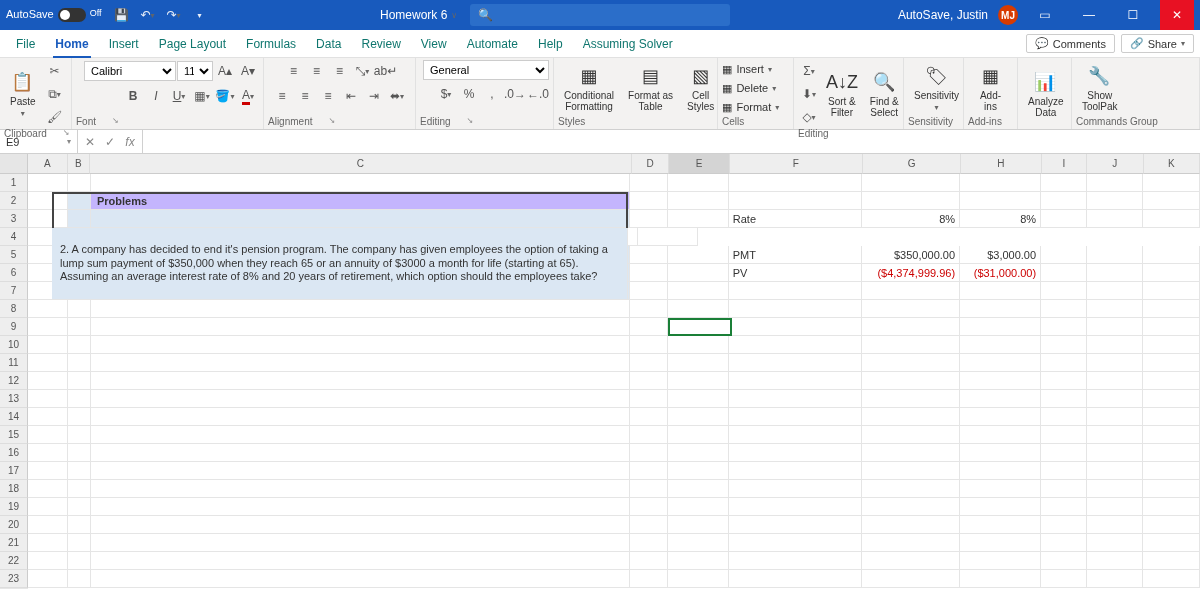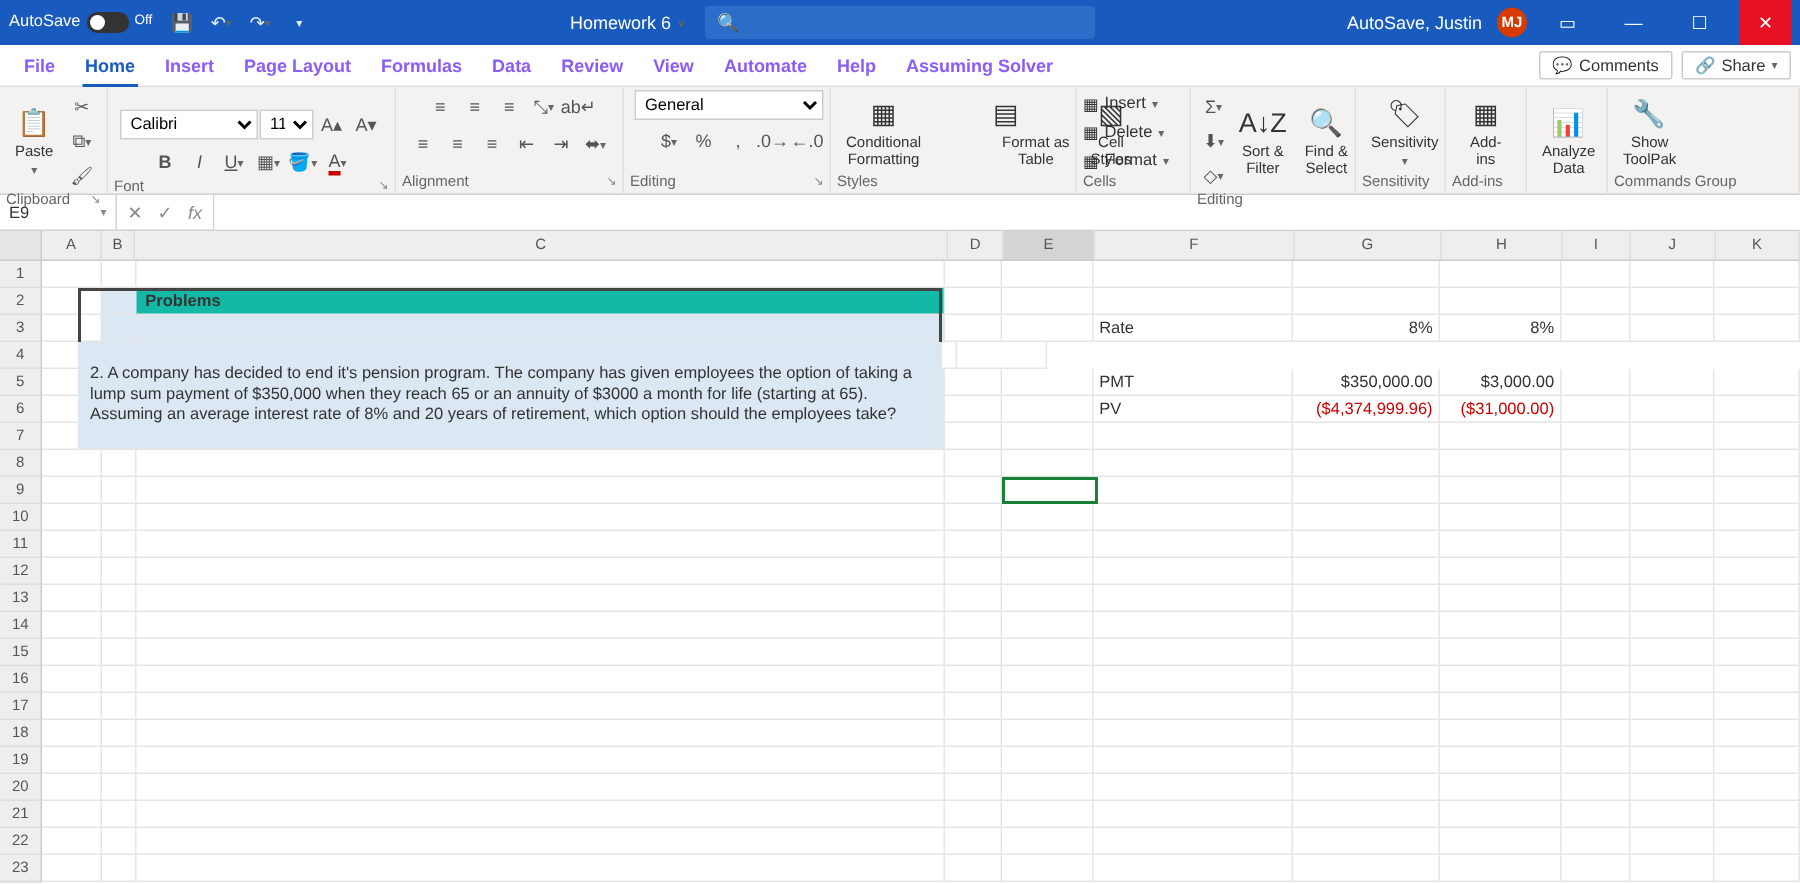--- a/index.html
+++ b/index.html
@@ -16,31 +16,31 @@
 .titlebar .search { position: absolute; left: 50%; transform: translateX(-50%); display: flex; align-items: center; background: #2b6ec9; border-radius: 3px; padding: 2px 8px; width: 260px; height: 22px; gap: 6px; }
 .titlebar .search input { background: transparent; border: none; color: #fff; font-size: 12px; outline: none; width: 100%; }
 .titlebar .search input::placeholder { color: #cfe0f5; }
 .titlebar .right { margin-left: auto; display: flex; align-items: center; gap: 10px; }
 .titlebar .avatar { width: 20px; height: 20px; border-radius: 50%; background: #d83b01; color: #fff; display: flex; align-items: center; justify-content: center; font-size: 10px; font-weight: 600; }
 .titlebar .win-btn { width: 34px; height: 30px; display: flex; align-items: center; justify-content: center; }
 .titlebar .win-close { background: #e81123; }
 
 
 .tabsrow { height: 28px; background: #fff; display: flex; align-items: center; padding: 0 6px; border-bottom: 1px solid #e1e1e1; }
-.tabsrow .tab { padding: 0 10px; height: 28px; display: flex; align-items: center; font-size: 12px; color: #8b5cf6; cursor: pointer; font-weight: bold; }
+.tabsrow .tab { padding: 0 10px; height: 28px; display: flex; align-items: center; font-size: 12px; color: #0f766e; cursor: pointer; }
 .tabsrow .tab.active { font-weight: 600; color: #185abd; position: relative; }
 .tabsrow .tab.active::after { content:''; position:absolute; bottom:0; left:8px; right:8px; height:2px; background:#185abd; }
 .tabsrow .right { margin-left: auto; display: flex; gap: 6px; align-items: center; }
 .tabsrow .btn { border: 1px solid #ccc; padding: 2px 8px; font-size: 11px; border-radius: 2px; background: #fff; display: flex; align-items: center; gap: 4px; }
 
 
 .ribbon { height: 72px; background: #f3f2f1; display: flex; border-bottom: 1px solid #d0d0d0; }
 .group { border-right: 1px solid #e1e1e1; display: flex; flex-direction: column; justify-content: space-between; padding: 2px 4px 0 4px; position: relative; }
 .group-body { display: flex; align-items: center; gap: 2px; flex: 1; }
-.group-label { text-align: center; font-size: 10px; color: #666; padding-bottom: 2px; display:flex; justify-content:space-between; gap:4px; }
+.group-label { text-align: center; font-size: 10px; color: #666; padding-bottom: 2px; display:flex; justify-content:flex-start; gap:16px; }
 .group-label .launcher { font-size: 8px; color: #888; }
 .rbtn { width: 22px; height: 22px; display: flex; align-items: center; justify-content: center; color: #555; font-size: 12px; }
 .vstack { display: flex; flex-direction: column; gap: 1px; }
 .hstack { display: flex; align-items: center; gap: 1px; }
 .big-btn { display: flex; flex-direction: column; align-items: center; justify-content: center; padding: 2px 6px; gap: 2px; }
 .big-btn .icon { width: 24px; height: 24px; display: flex; align-items: center; justify-content: center; font-size: 18px; }
 .big-btn .label { font-size: 10px; text-align: center; line-height: 11px; }
 .font-select { border: 1px solid #ccc; height: 20px; font-size: 11px; padding: 0 2px; background: #fff; }
 .cells-row { display: flex; align-items: center; gap: 4px; font-size: 11px; height: 18px; }
 
@@ -69,21 +69,21 @@
 
 
 .cA { width: 42px; } .cB { width: 24px; }
 .cC { width: 576px; } .cD { width: 40px; }
 .cE { width: 64px; } .cF { width: 142px; }
 .cG { width: 104px; } .cH { width: 86px; }
 .cI { width: 48px; } .cJ { width: 60px; } .cK { width: 60px; }
 
 
 .boxed { position: absolute; border: 2px solid #444; pointer-events: none; }
-.problems-hdr { background: #14b8a6; font-weight: 600; padding-left: 6px; }
+.problems-hdr { background: #c4b5fd; font-weight: 600; padding-left: 6px; }
 .problem-body { background: #dbe7f3; font-size: 11px; line-height: 1.25; padding: 4px 8px; white-space: normal; }
 .active-cell { position: absolute; border: 2px solid #1a7f37; background: #fff; pointer-events: none; }
 
 .tri { font-size: 8px; color: #666; }
 </style>
 </head>
 <body>
 
 <div class="titlebar">
   <div class="autosave">
@@ -147,21 +147,21 @@
         <span class="rbtn">🖌</span>
       </div>
     </div>
     <div class="group-label">
         <span>Clipboard</span>
         <span class="launcher">↘</span>
       </div>
   </div>
 
   <div class="group" style="width:192px;">
-    <div class="group-body vstack" style="gap:3px; align-items:center;margin-top:12px;">
+    <div class="group-body vstack" style="gap:3px; align-items:flex-end;">
       <div class="hstack">
         <select class="font-select" style="width:92px;"><option>Calibri</option></select>
         <select class="font-select" style="width:36px;"><option>11</option></select>
         <span class="rbtn">A▴</span>
         <span class="rbtn">A▾</span>
       </div>
       <div class="hstack">
         <span class="rbtn">
             <b>B</b>
           </span>
@@ -229,21 +229,21 @@
 
   <div class="group" style="width:164px;">
     <div class="group-body">
       <div class="big-btn">
           <span class="icon">▦</span>
           <span class="label" style="white-space:pre;">Conditional
 Formatting</span>
         </div>
       <div class="big-btn">
           <span class="icon">▤</span>
-          <span class="label" style="white-space:pre;margin-left:40px;">Format as
+          <span class="label" style="white-space:pre;">Format as
 Table</span>
         </div>
       <div class="big-btn">
           <span class="icon">▧</span>
           <span class="label" style="white-space:pre;">Cell
 Styles</span>
         </div>
     </div>
     <div class="group-label">
         <span>Styles</span>

